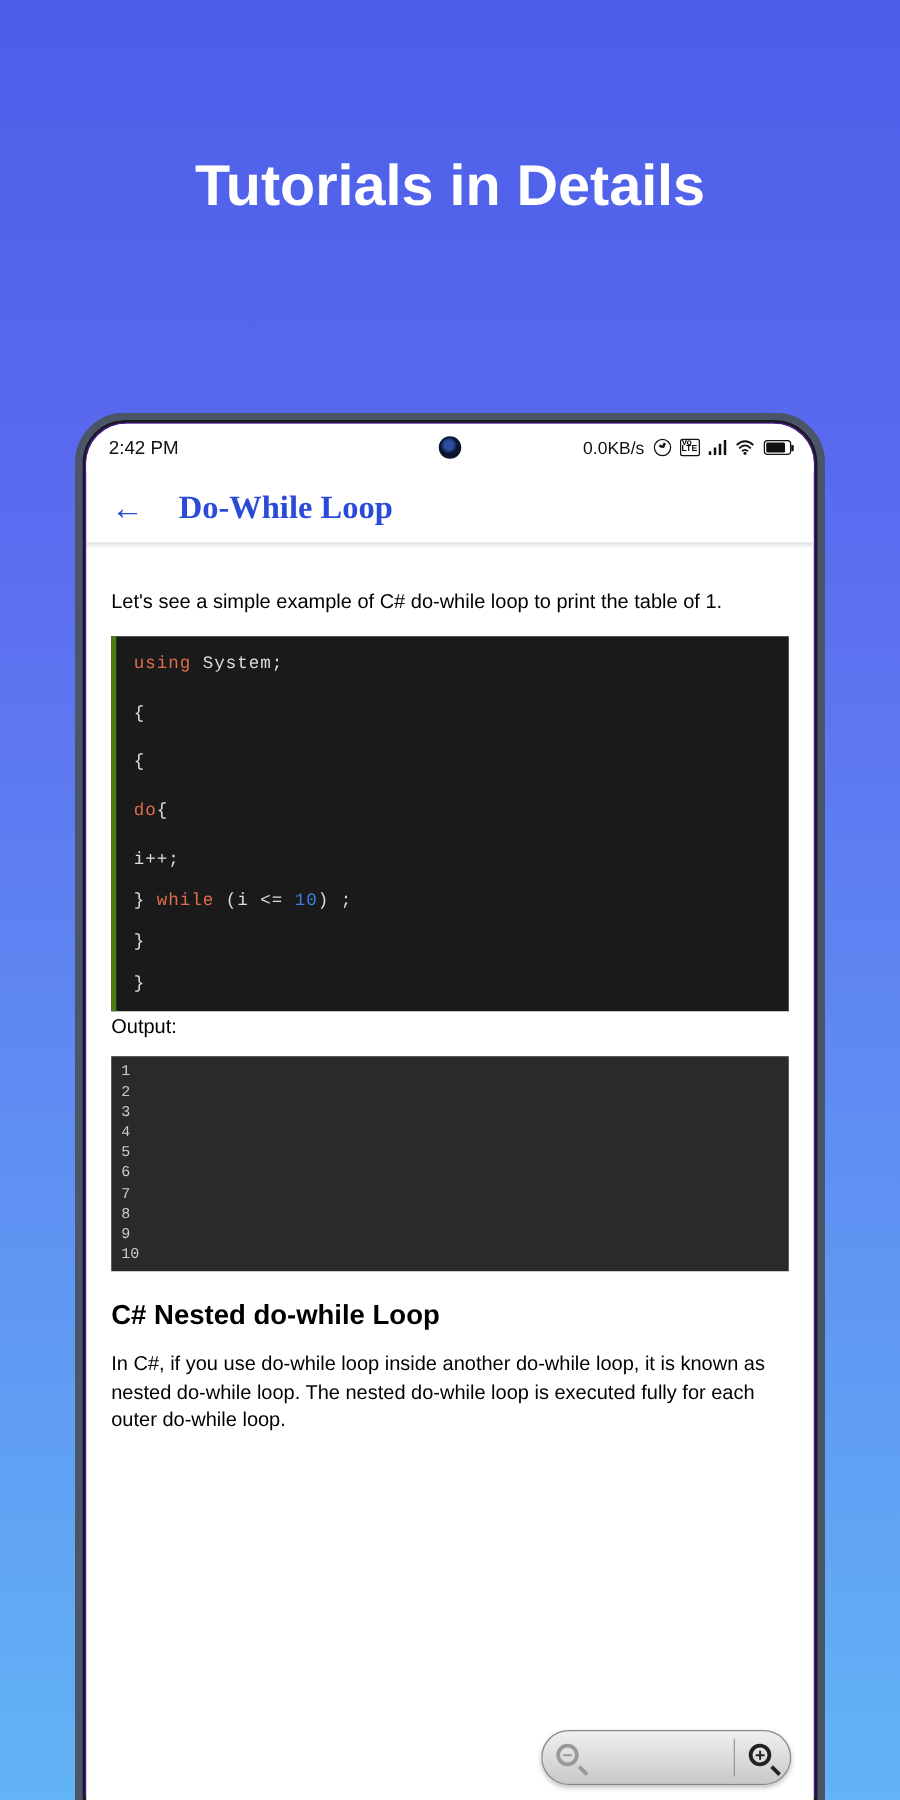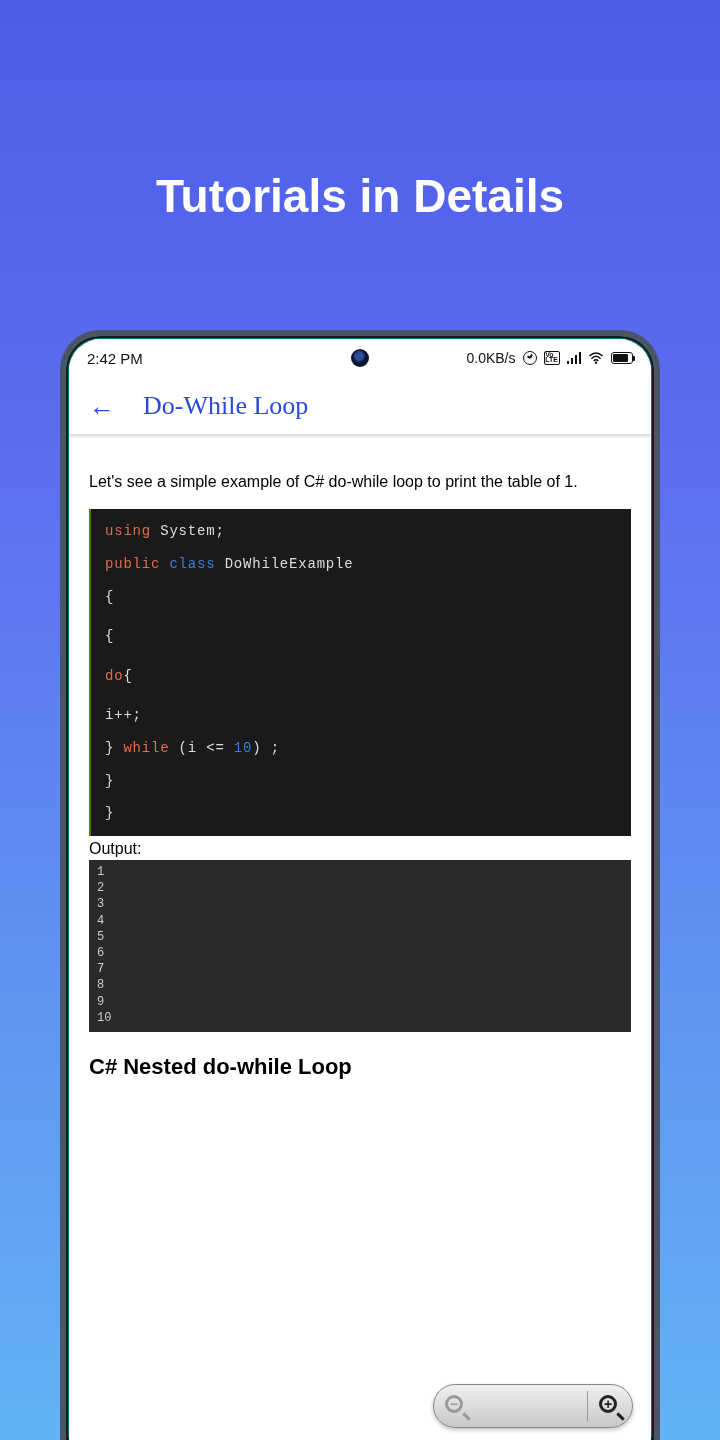--- a/index.html
+++ b/index.html
@@ -11,29 +11,28 @@
   overflow: hidden;
   position: relative;
 }
 .promo-title {
   text-align: center;
   color: #fff;
   font-size: 46px;
   font-weight: 700;
   line-height: 1.25;
   padding: 120px 30px 0;
-  margin-top: 48px;
 }
 .phone {
   position: absolute;
   left: 60px;
   right: 60px;
   top: 330px;
   bottom: 0;
-  background: #0f766e;
+  background: #4c1d95;
   border-radius: 40px 40px 0 0;
   border: 6px solid #4a5568;
   border-bottom: none;
   overflow: hidden;
   box-shadow: inset 0 0 0 2px #1a1a1a;
 }
 .phone-inner {
   position: absolute;
   inset: 3px 3px 0 3px;
   background: #fff;
@@ -79,38 +78,38 @@
 .appbar {
   height: 58px;
   display: flex;
   align-items: center;
   padding: 0 20px;
   gap: 28px;
   border-bottom: 1px solid #ddd;
   box-shadow: 0 2px 3px rgba(0,0,0,0.12);
 }
 .back-arrow { color: #2a4ad8; font-size: 26px; line-height:1; font-weight:bold;}
-.appbar-title { color: #2a4ad8; font-size: 26px; font-weight: 400; font-family: Georgia, serif;}
+.appbar-title { color: #2a4ad8; font-size: 26px; font-weight: 700; font-family: Georgia, serif;}
 .content { padding: 20px 20px 0; height: calc(100% - 96px); overflow: hidden; position:relative;}
 .section-title { font-size: 22px; font-weight: 700; color: #000; margin-bottom: 14px;}
 .body-text { font-size: 16px; color: #000; line-height: 1.4; margin-bottom: 16px; margin-top: 16px;}
 .code-block {
   background: #1a1a1a;
-  border-left: 2px solid #4d7c0f;
+  border-left: 4px solid #4d7c0f;
   font-family: "Courier New", monospace;
   font-size: 14px;
   line-height: 1.9;
   letter-spacing: 0.8px;
   padding: 9px 0 9px 14px;
   color: #ddd;
   margin-bottom: 4px;
 }
 .code-block div { white-space: pre; }
 .kw-using{color:#e06c4c}.kw-blue{color:#3b7de0}.kw-magenta{color:#d75f9e}.kw-num{color:#3b7de0}
-.output-label{font-size:16px;margin-bottom: 2px;margin-top:0;}
+.output-label{font-size:16px;margin-bottom: 14px;margin-top:0;}
 .output-block{background:#2a2a2a;color:#ccc;font-family:"Courier New",monospace;font-size:12px;line-height:1.35;padding:4px 8px 6px;margin-bottom:22px;}
 .output-block div{white-space:pre;}
 .zoom-floater{
   position:absolute;
   bottom:12px; right:18px;
   width:200px; height:44px;
   background:linear-gradient(#f0f0f0,#c8c8c8);
   border:1px solid #888;
   border-radius:22px;
   display:flex;align-items:center;
@@ -164,21 +163,20 @@
       <span class="back-arrow">←</span>
       <span class="appbar-title">Do-While Loop</span>
     </div>
 
     <div class="content">
       <p class="body-text">Let's see a simple example of C# do-while loop to print the table of 1.</p>
 
       <div class="code-block" id="codeblock">
           <div><span class="kw-using">using</span><span> System;</span></div>
           <div style="line-height: 0.45;">&nbsp;</div>
-          <div><span class="kw-using">public</span><span> </span><span class="kw-blue">class</span><span> DoWhileExample</span></div>
           <div style="line-height: 0.45;">&nbsp;</div>
           <div><span>{</span></div>
           <div style="line-height: 0.45;">&nbsp;</div>
           <div style="line-height: 0.45;">&nbsp;</div>
           <div><span>{</span></div>
           <div style="line-height: 0.45;">&nbsp;</div>
           <div style="line-height: 0.45;">&nbsp;</div>
           <div><span class="kw-using">do</span><span>{</span></div>
           <div style="line-height: 0.45;">&nbsp;</div>
           <div style="line-height: 0.45;">&nbsp;</div>
@@ -199,20 +197,21 @@
           <div>4</div>
           <div>5</div>
           <div>6</div>
           <div>7</div>
           <div>8</div>
           <div>9</div>
           <div>10</div>
         </div>
 
       <h2 class="section-title">C# Nested do-while Loop</h2>
+      <p class="body-text">In C#, if you use do-while loop inside another do-while loop, it is known as nested do-while loop. The nested do-while loop is executed fully for each outer do-while loop.</p>
 
       <div class="zoom-floater">
         <div class="zoom-btn">
           <div class="mag out">
             <div class="circle"></div>
               <div class="handle"></div>
               <div class="sign">−</div>
           </div>
         </div>
         <div class="divider"></div>

